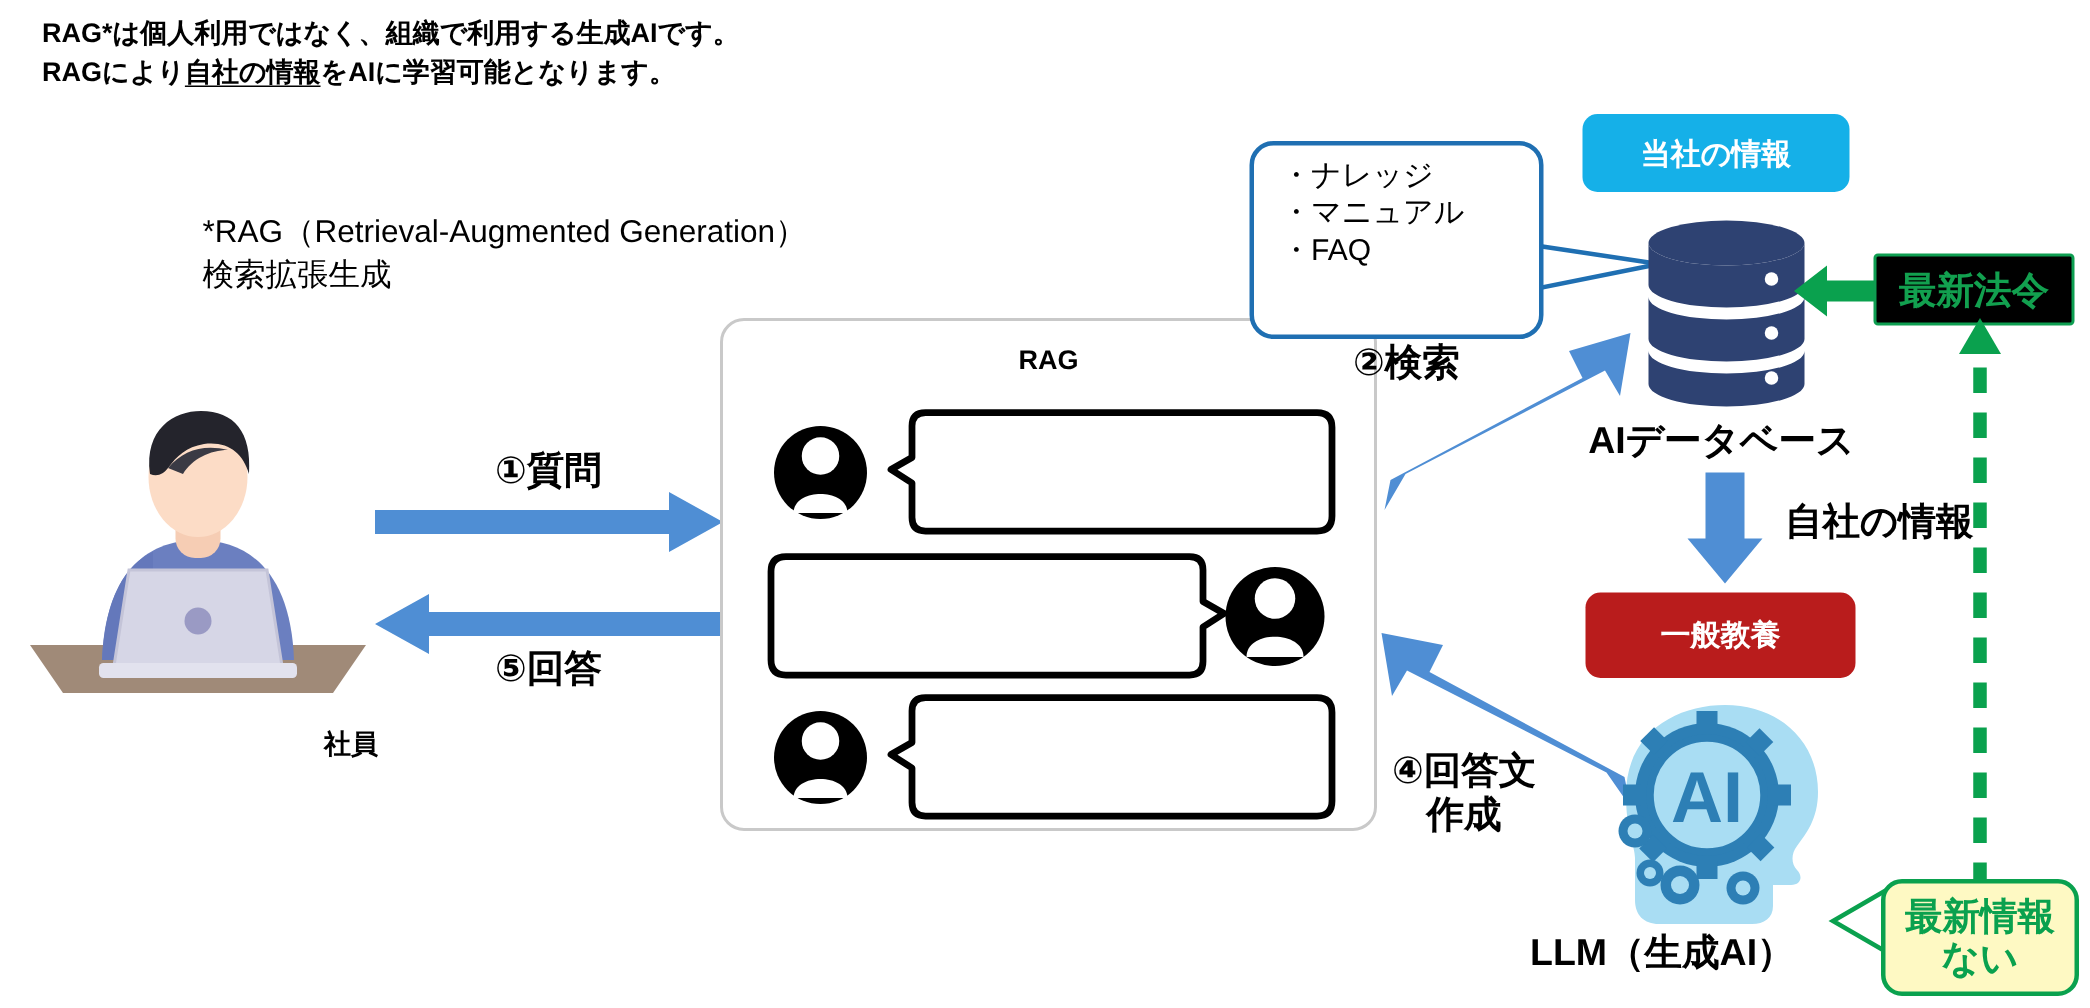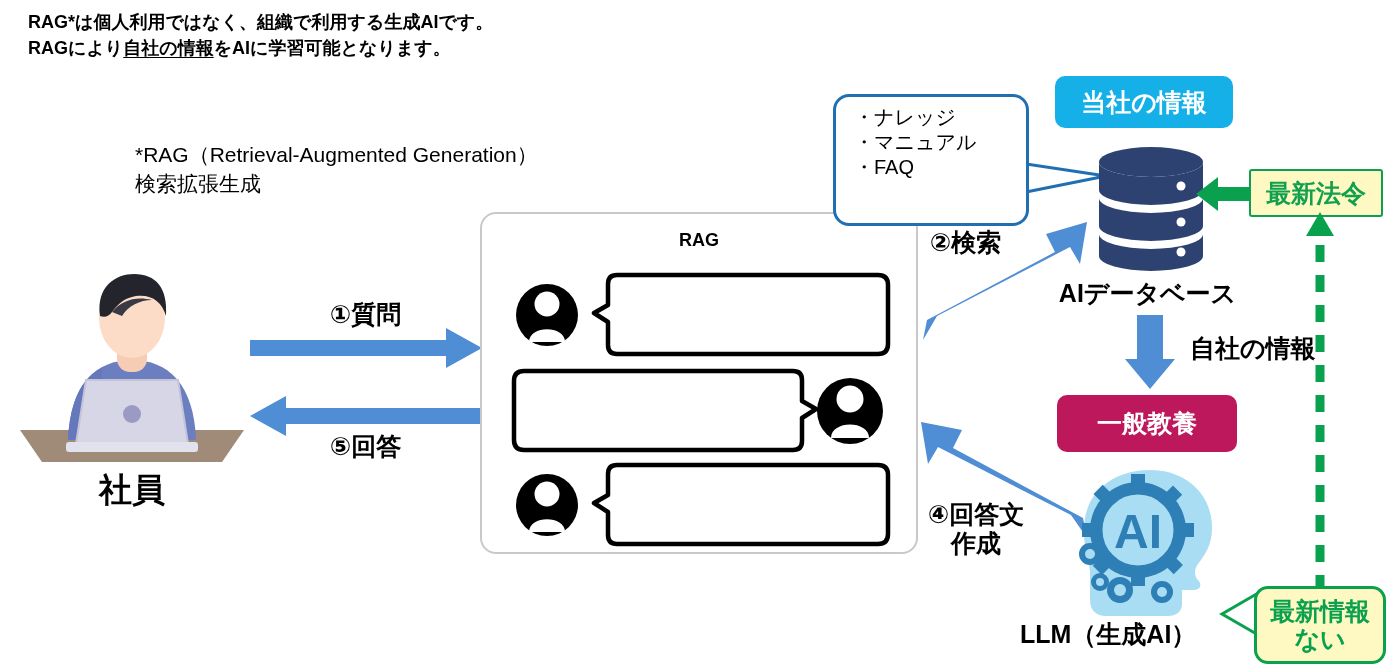--- a/index.html
+++ b/index.html
@@ -12,38 +12,38 @@
 
   
   #headline{left:28px;top:10px;font-size:18px;font-weight:bold;line-height:1.42;letter-spacing:0px;white-space:nowrap;}
   #headline .u{text-decoration:underline;text-underline-offset:3px;text-align:right;}
 
   
   #ragdef{left:135px;top:141px;font-size:21px;line-height:1.38;white-space:nowrap;}
 
   
   #employee-figure{left:12px;top:272px;width:240px;height:200px;}
-  #employee-label{left:12px;top:468px;width:240px;text-align:center;font-size:33px;font-weight:bold;}
+  #employee-label{left:12px;top:484px;width:240px;text-align:right;font-size:18px;font-weight:bold;}
 
   
   #rag-panel{left:480px;top:212px;width:438px;height:342px;border:2px solid #c9c9c9;border-radius:16px;background:#fff;box-sizing:border-box;}
   #rag-title{left:480px;top:230px;width:438px;text-align:center;font-size:18px;font-weight:bold;}
 
   
   .alabel{position:absolute;font-size:25px;font-weight:bold;white-space:nowrap;line-height:1.15;}
 
   
   .solidbox{position:absolute;border-radius:10px;display:flex;align-items:center;justify-content:center;
-            font-size:25px;font-weight:bold;color:#fff;box-sizing:border-box;}
+            font-size:20px;font-weight:bold;color:#fff;box-sizing:border-box;}
   #box-company{left:1055px;top:76px;width:178px;height:52px;background:#15b0e8;}
-  #box-general{left:1057px;top:395px;width:180px;height:57px;background:#be185d;}
+  #box-general{left:1057px;top:395px;width:180px;height:57px;background:#b91c1c;}
 
   #greenbox-law{left:1249px;top:169px;width:134px;height:48px;border:2px solid #0e9e51;border-radius:3px;
                 display:flex;align-items:center;justify-content:center;color:#12a04f;font-size:25px;font-weight:bold;
-                background:#fef9c3;box-sizing:border-box;}
+                background:#000000;box-sizing:border-box;}
 
   #greenbox-noinfo{left:1254px;top:586px;width:132px;height:78px;border:3px solid #0aa14e;border-radius:14px;
                 background:#fef9c3;box-sizing:border-box;color:#0aa14e;font-size:25px;font-weight:bold;
                 display:flex;flex-direction:column;align-items:center;justify-content:center;line-height:1.12;}
 
   #callout-list{left:833px;top:94px;width:196px;height:132px;border:3px solid #1f6fb2;border-radius:16px;
                 background:#fff;box-sizing:border-box;padding:8px 0 0 18px;font-size:20px;line-height:1.26;}
 
   
   #db-label{left:1040px;top:277px;width:215px;text-align:center;font-size:25px;font-weight:bold;white-space:nowrap;}
@@ -121,21 +121,21 @@
     <circle cx="31" cy="43" r="31" fill="#000"></circle>
     <circle cx="31" cy="32" r="12.5" fill="#fff"></circle>
     <path d="M13 70 C13 53 49 53 49 70 Z" fill="#fff"></path>
   </g>
   <path d="M78 41 L92 33 L92 12 Q92 3 101 3 L362 3 Q372 3 372 13 L372 72 Q372 82 362 82 L101 82 Q92 82 92 73 L92 50 Z" fill="#fff" stroke="#000" stroke-width="4.5" stroke-linejoin="round"></path>
 </svg>
 
 <svg class="abs" style="left:915px;top:212px;" width="180" height="140">
   <polygon points="8,128 12,108 140,40 131,22 172,10 165,52 155,35 22,104" fill="#4f8ed4" transform="translate(0,0)"></polygon>
 </svg>
-<div class="alabel" style="left:930px;top:228px;text-align:right;">②検索</div>
+<div class="alabel" style="left:902px;top:228px;text-align:right;">②検索</div>
 
 <svg class="abs" style="left:1020px;top:130px;" width="96" height="76">
   <path d="M6 2 L6 34 L86 46 L6 62 L6 72" fill="none" stroke="#1f6fb2" stroke-width="3"></path>
 </svg>
 <div class="abs" id="callout-list">
   <div>・ナレッジ</div>
   <div>・マニュアル</div>
   <div>・FAQ</div>
 </div>
 

